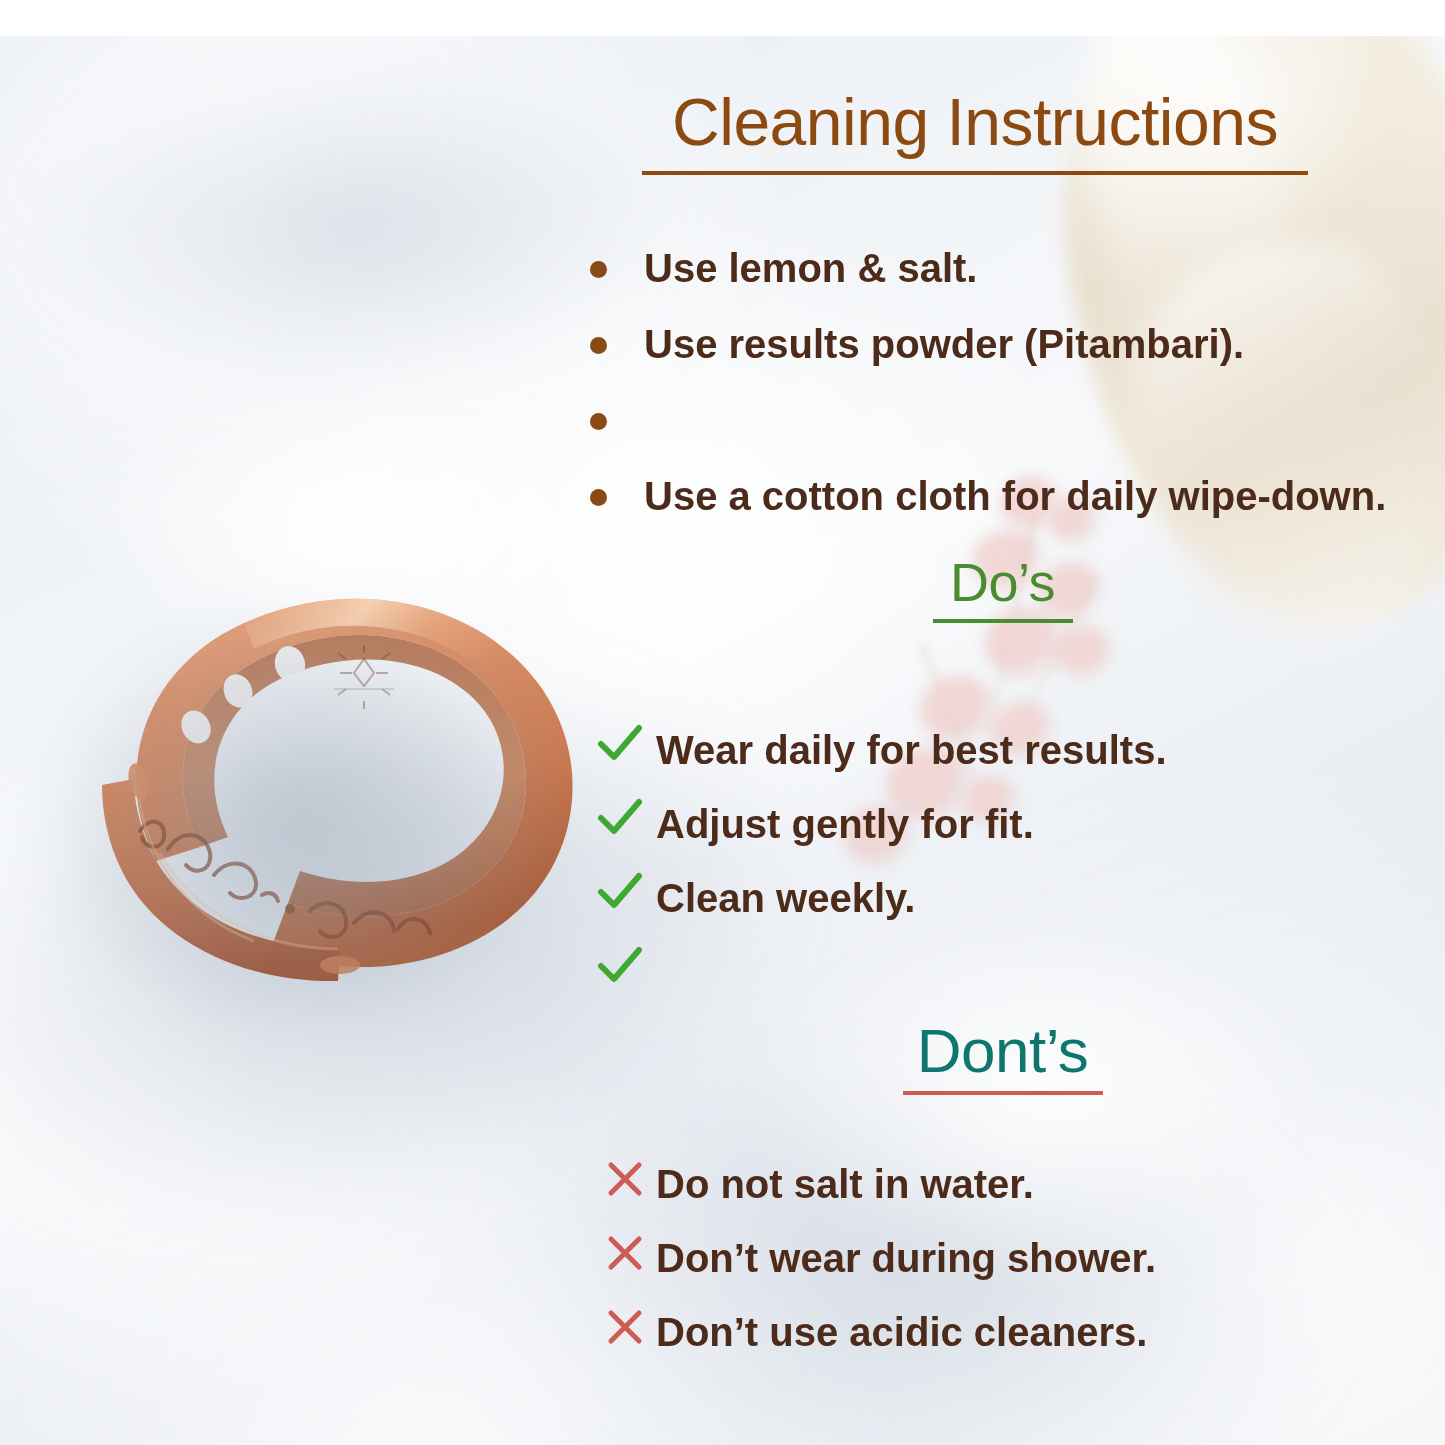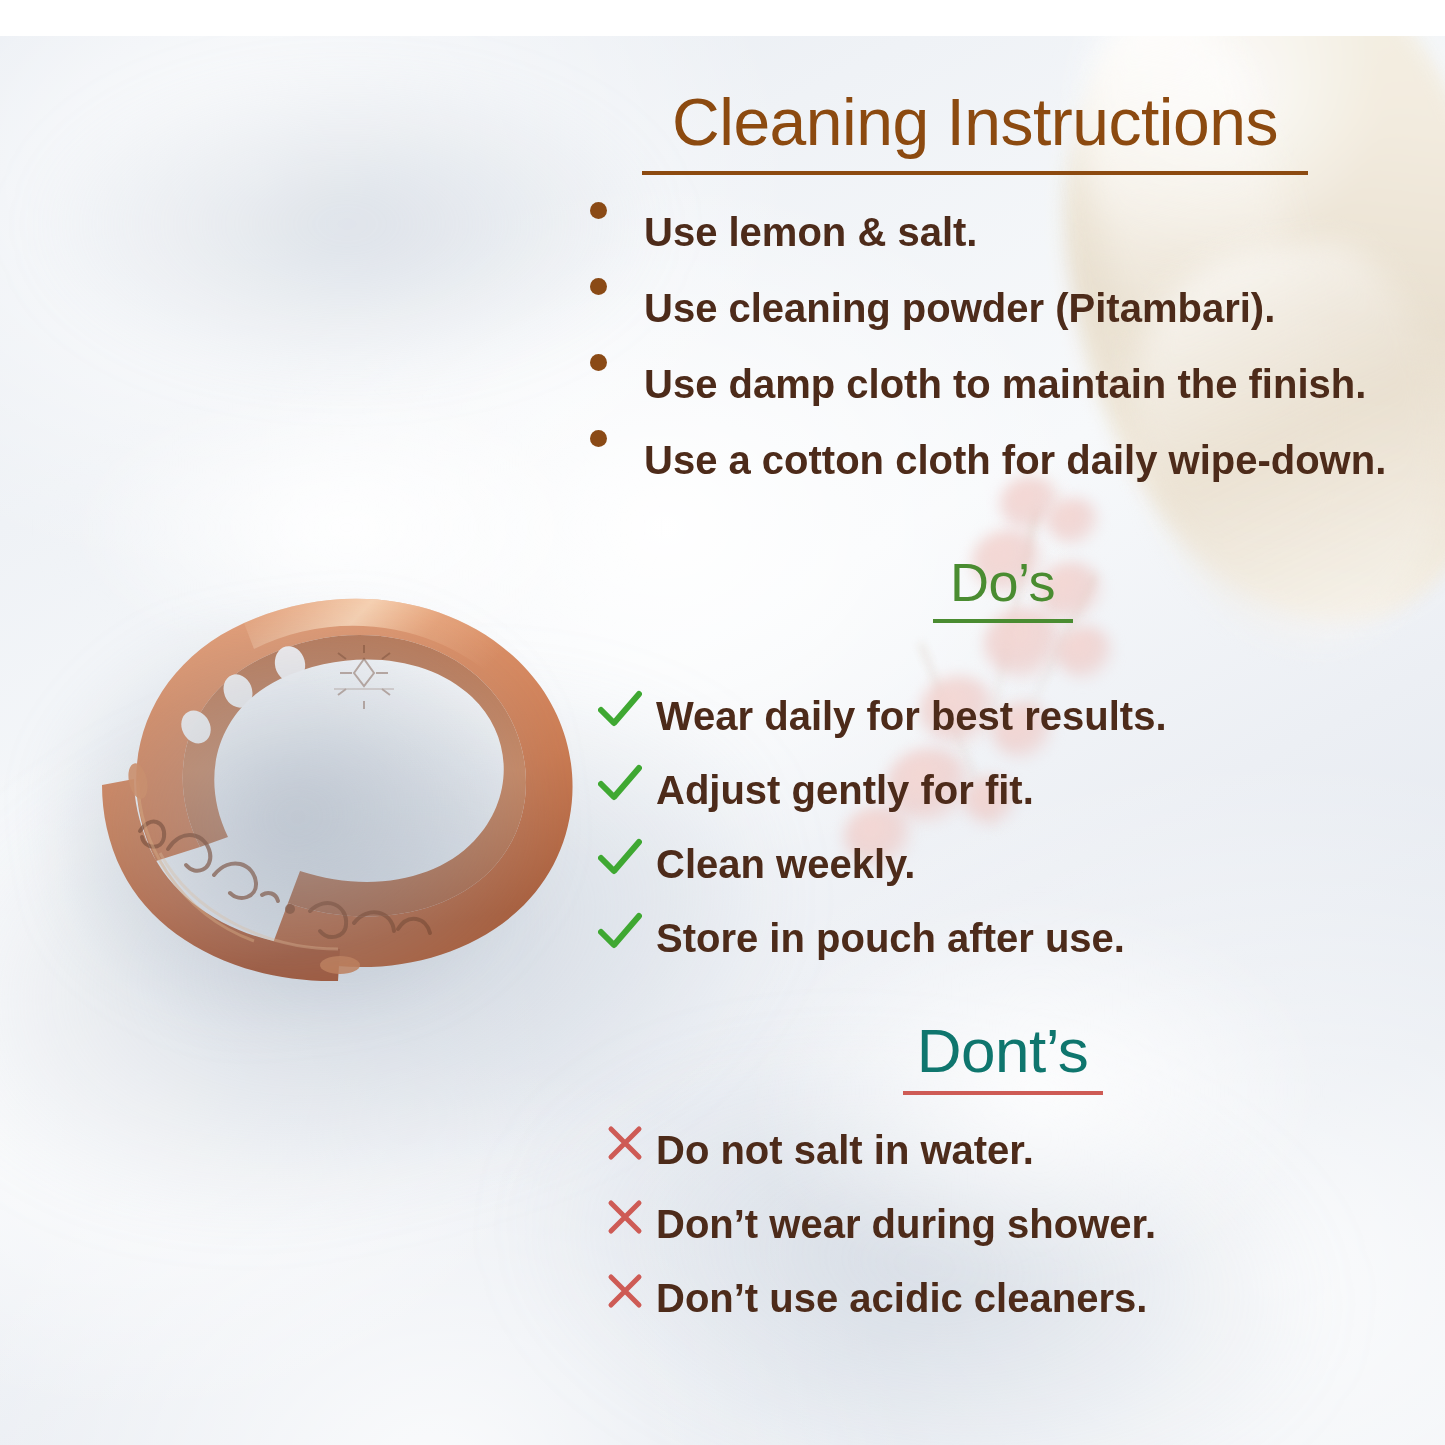--- a/index.html
+++ b/index.html
@@ -180,21 +180,21 @@
     width: 200px;
   }
 
   .list { position: absolute; left: 0; width: 845px; }
   .list-clean { top: 176px; }
   .list-dos   { top: 660px; }
   .list-donts { top: 1094px; }
 
   .row {
     display: flex;
-    align-items: flex-start;
+    align-items: flex-end;
     color: #4d2b1a;
   }
   .row .txt {
     font-size: 40px;
     font-weight: 700;
     line-height: 1;
     white-space: nowrap;
   }
 
   
@@ -380,27 +380,26 @@
       <div class="row">
         <span class="marker">
             <i class="dot"></i>
           </span>
         <span class="txt">Use lemon &amp; salt.</span>
       </div>
       <div class="row">
         <span class="marker">
             <i class="dot"></i>
           </span>
-        <span class="txt">Use cleaning powder (Pitambari).</span>
+        <span class="txt">Use results powder (Pitambari).</span>
       </div>
       <div class="row">
         <span class="marker">
             <i class="dot"></i>
           </span>
-        <span class="txt">Use damp cloth to maintain the finish.</span>
       </div>
       <div class="row">
         <span class="marker">
             <i class="dot"></i>
           </span>
         <span class="txt">Use a cotton cloth for daily wipe-down.</span>
       </div>
     </div>
 
     <div class="section-title title-dos">
@@ -432,21 +431,20 @@
             </svg>
         </span>
         <span class="txt">Clean weekly.</span>
       </div>
       <div class="row">
         <span class="marker">
           <svg class="check" viewBox="0 0 44 40">
               <path d="M3 20 L16 33 L41 4" fill="none" stroke="#3fa832" stroke-width="6" stroke-linecap="round" stroke-linejoin="round"></path>
             </svg>
         </span>
-        <span class="txt">Store in pouch after use.</span>
       </div>
     </div>
 
     <div class="section-title title-donts">
       <div>Dont’s</div>
       <div class="rule"></div>
     </div>
 
     <div class="list list-donts">
       <div class="row">

